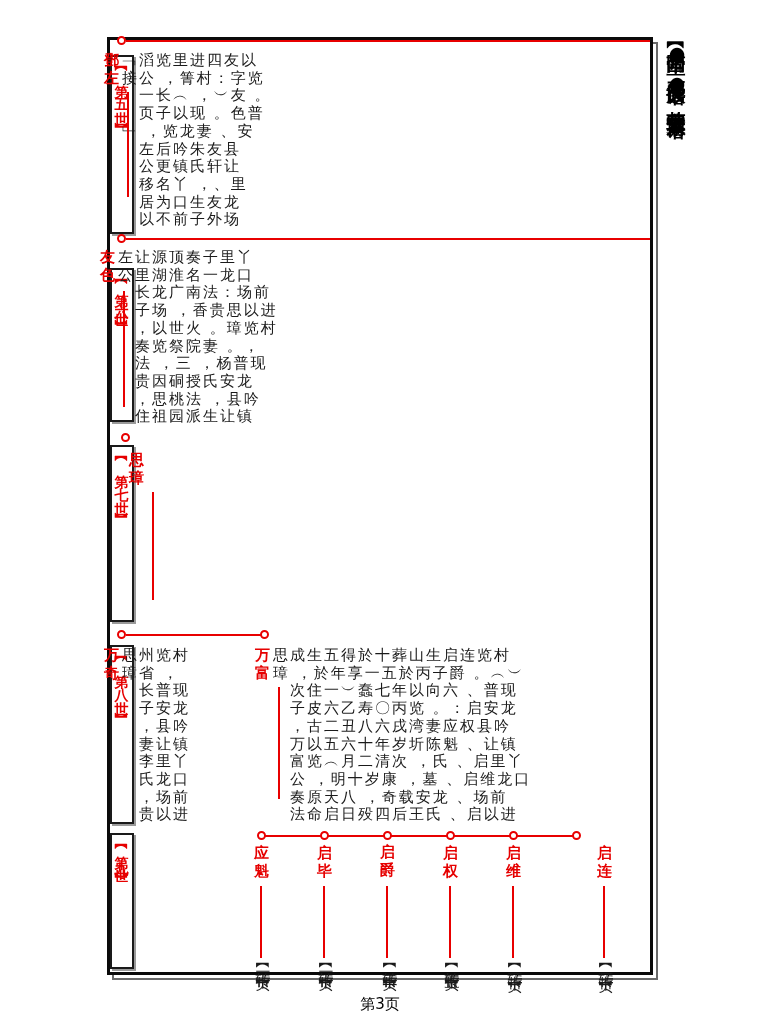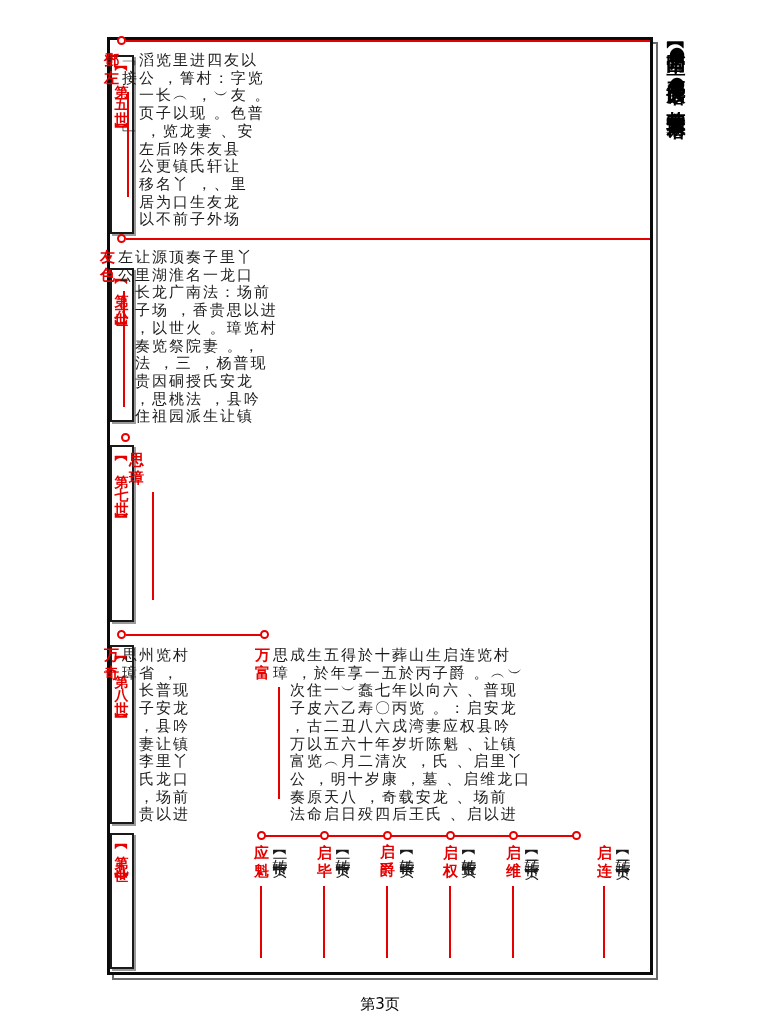--- a/index.html
+++ b/index.html
@@ -37,21 +37,21 @@
     position:absolute;left:0;top:0;width:17px;
     color:#e60000;font-weight:bold;font-size:15px;line-height:17.7px;
     word-break:break-all;letter-spacing:0;
   }
   .entry .vline{position:absolute;left:23px;width:2px;background:#e80000;}
   .entry .p-body{
     margin-left:18px;font-size:15px;line-height:17.7px;letter-spacing:2px;
     white-space:pre-line;color:#1a1a1a;
   }
   
-  .g9{position:absolute;top:845px;display:flex;flex-direction:row;}
+  .g9{position:absolute;top:845px;display:flex;flex-direction:column;}
   .g9 .g9-left{width:17px;position:relative;}
   .g9 .g9-name{
     width:17px;color:#e60000;font-weight:bold;font-size:15px;
     line-height:17.7px;word-break:break-all;
   }
   .g9 .g9-line{width:2px;height:72px;background:#e80000;margin:6px 0 0 6px;}
   .g9 .g9-note{
     writing-mode:vertical-rl;font-size:15px;line-height:17px;
     letter-spacing:2px;color:#1a1a1a;margin-top:0;white-space:nowrap;
   }

